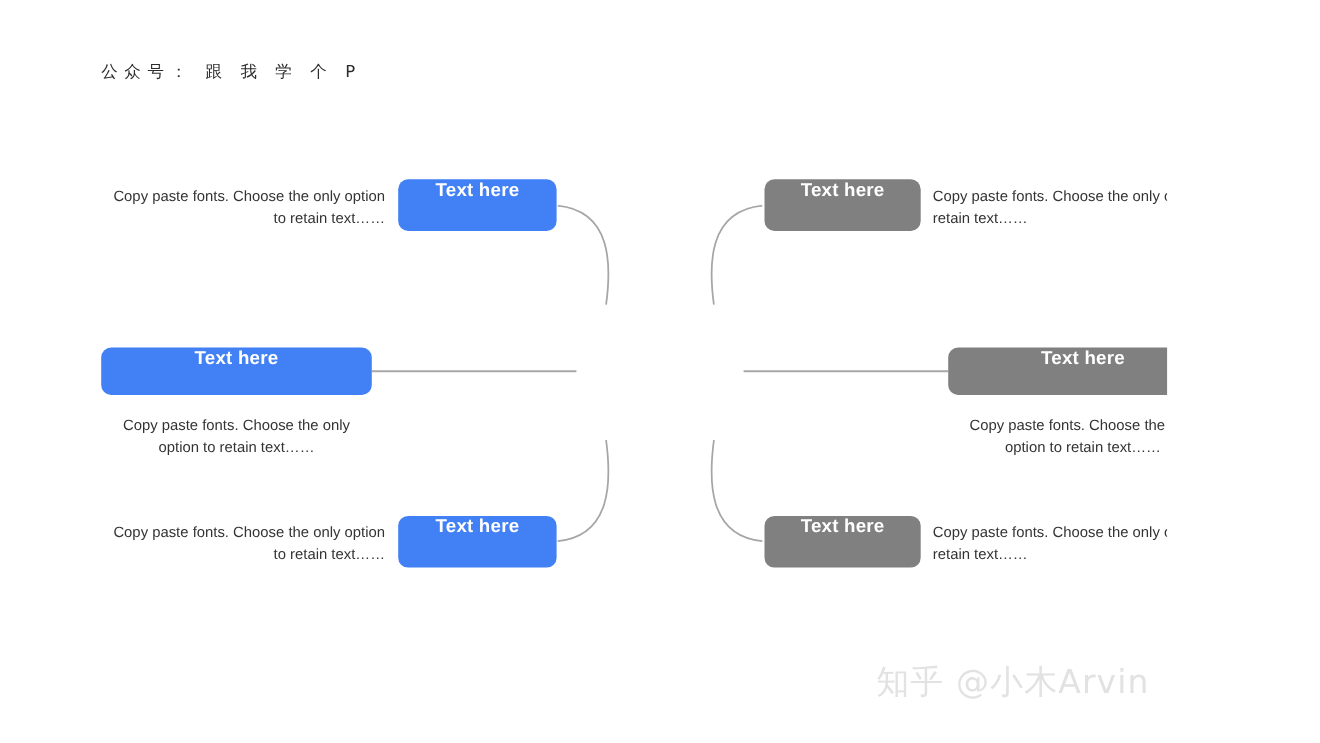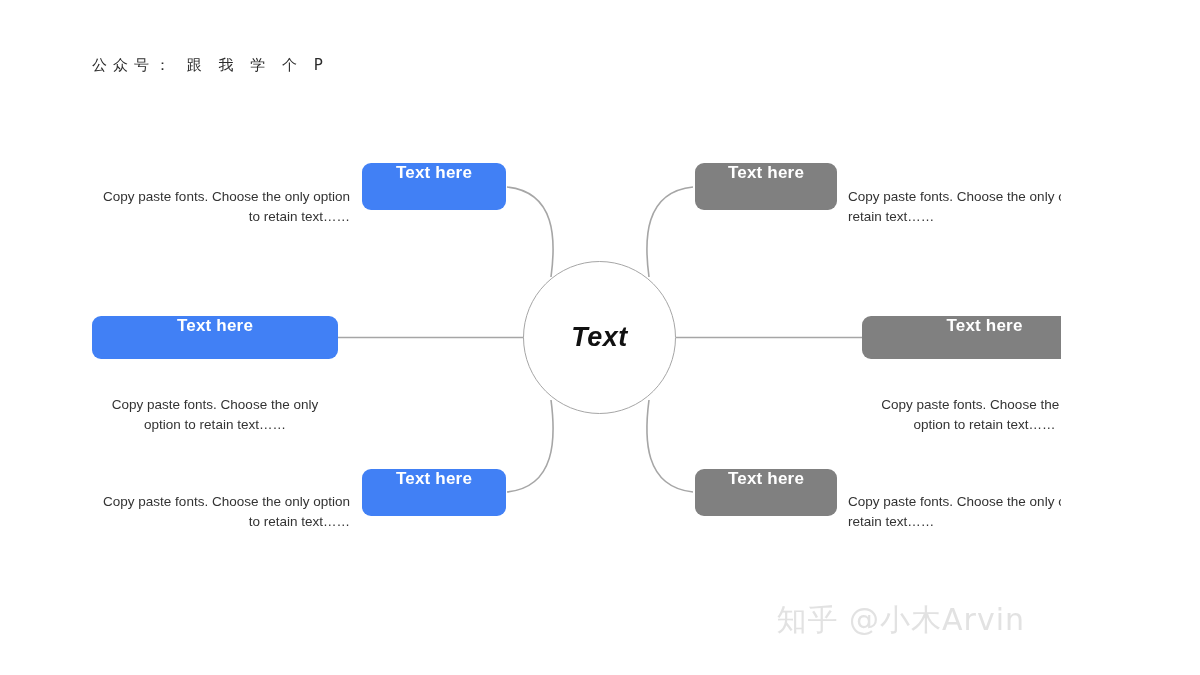--- a/index.html
+++ b/index.html
@@ -35,21 +35,21 @@
     position: absolute;
     left: 93px;
     top: 591px;
     font-size: 15px;
     letter-spacing: 8.5px;
     color: #8c8c8c;
     white-space: nowrap;
   }
   .watermark {
     position: absolute;
-    right: 36px;
+    right: 16px;
     top: 600px;
     font-size: 30px;
     color: #e2e2e2;
     white-space: nowrap;
     font-family: "DejaVu Sans", sans-serif;
     letter-spacing: 1px;
   }
 
   
   .connectors {
@@ -112,21 +112,20 @@
   .pill.p-ml .pill-label,
   .pill.p-mr .pill-label { font-size: 17px; }
 
   
   .desc {
     position: absolute;
     font-size: 13.5px;
     line-height: 20px;
     color: #333333;
     white-space: pre-line;
-    margin-top: 18px;
   }
   .desc.d-tl { left:  92px; top: 169px; width: 258px; text-align: right; }
   .desc.d-bl { left:  92px; top: 474px; width: 258px; text-align: right; }
   .desc.d-tr { left: 848px; top: 169px; width: 262px; text-align: left; }
   .desc.d-br { left: 848px; top: 474px; width: 262px; text-align: left; }
   .desc.d-ml { left:  92px; top: 377px; width: 246px; text-align: center; }
   .desc.d-mr { left: 862px; top: 377px; width: 245px; text-align: center; }
 </style>
 </head>
 <body>
@@ -143,23 +142,20 @@
 
     <path d="M 693 187 C 644 192, 644 240, 649 277" fill="none" stroke="#a6a6a6" stroke-width="1.6"></path>
 
     <path d="M 693 492 C 644 487, 644 438, 649 400" fill="none" stroke="#a6a6a6" stroke-width="1.6"></path>
 
     <line x1="338" y1="337.5" x2="524" y2="337.5" stroke="#a6a6a6" stroke-width="1.6"></line>
 
     <line x1="676" y1="337.5" x2="862" y2="337.5" stroke="#a6a6a6" stroke-width="1.6"></line>
   </svg>
 
-  <div class="center-node">
-    <span class="center-node-label">Text</span>
-  </div>
 
   <div class="desc d-tl">Copy paste fonts. Choose the only option to retain text……</div>
   <div class="pill blue p-tl">
     <span class="pill-label">Text here</span>
   </div>
 
   <div class="pill blue p-ml">
     <span class="pill-label">Text here</span>
   </div>
   <div class="desc d-ml">Copy paste fonts. Choose the only option to retain text……</div>

